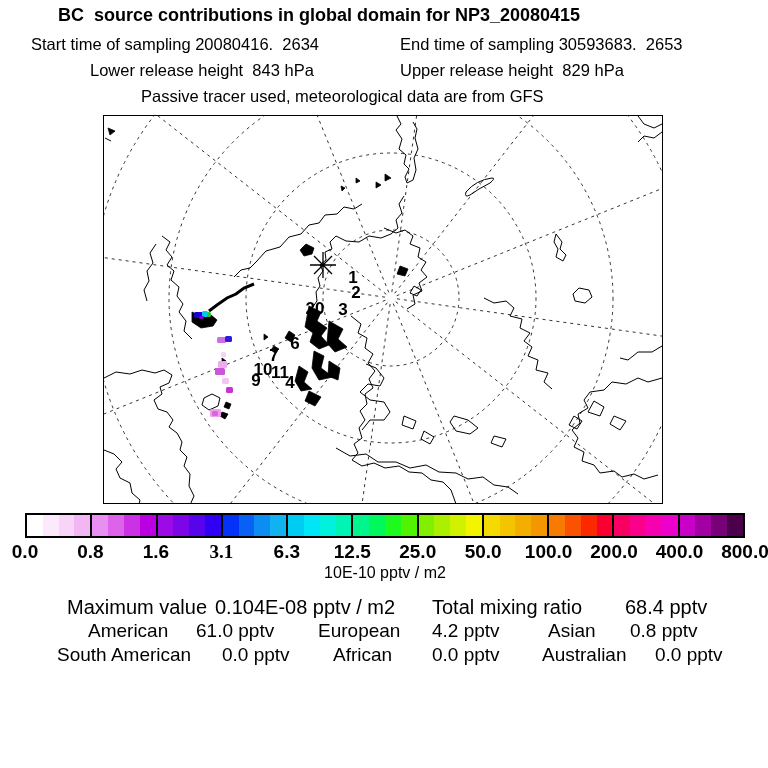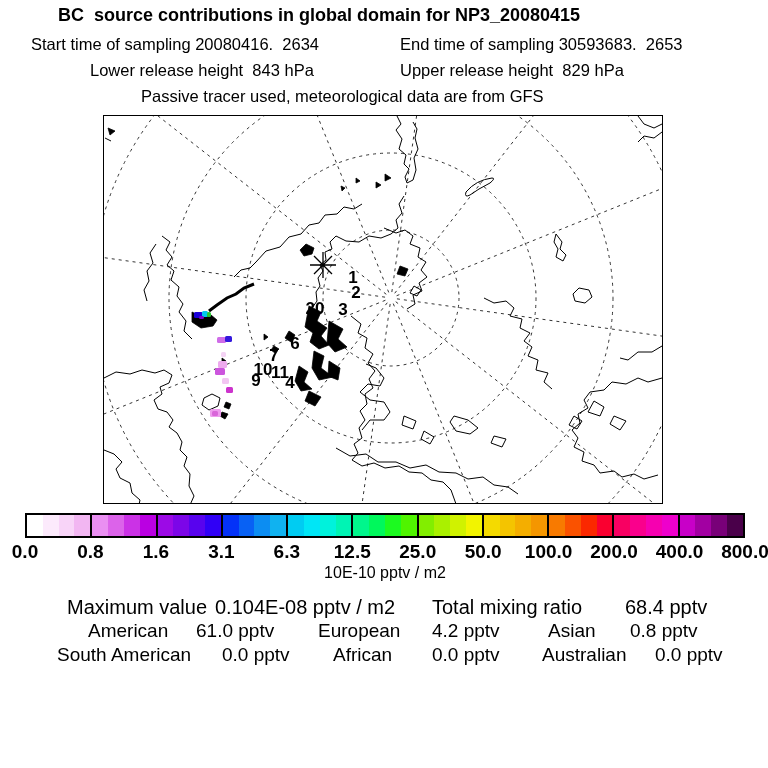--- a/index.html
+++ b/index.html
@@ -228,21 +228,21 @@
         <div class="cb-cell" style="background: rgb(200, 0, 200);"></div>
         <div class="cb-cell" style="background: rgb(162, 0, 162);"></div>
         <div class="cb-cell" style="background: rgb(120, 0, 120);"></div>
         <div class="cb-cell" style="background: rgb(74, 0, 74);"></div>
       </div>
     </div>
   <div id="cb-labels">
       <span class="cb-lab" style="left: 0%;">0.0</span>
       <span class="cb-lab" style="left: 9.09091%;">0.8</span>
       <span class="cb-lab" style="left: 18.1818%;">1.6</span>
-      <span class="cb-lab" style="left: 27.2727%;">3.1</span>
+      <span class="cb-lab" style="left: 27.2727%; font-family: Liberation Serif, serif;">3.1</span>
       <span class="cb-lab" style="left: 36.3636%;">6.3</span>
       <span class="cb-lab" style="left: 45.4545%;">12.5</span>
       <span class="cb-lab" style="left: 54.5455%;">25.0</span>
       <span class="cb-lab" style="left: 63.6364%;">50.0</span>
       <span class="cb-lab" style="left: 72.7273%;">100.0</span>
       <span class="cb-lab" style="left: 81.8182%;">200.0</span>
       <span class="cb-lab" style="left: 90.9091%;">400.0</span>
       <span class="cb-lab" style="left: 100%;">800.0</span>
     </div>
   <div class="abs cb-unit">10E-10 pptv / m2</div>

